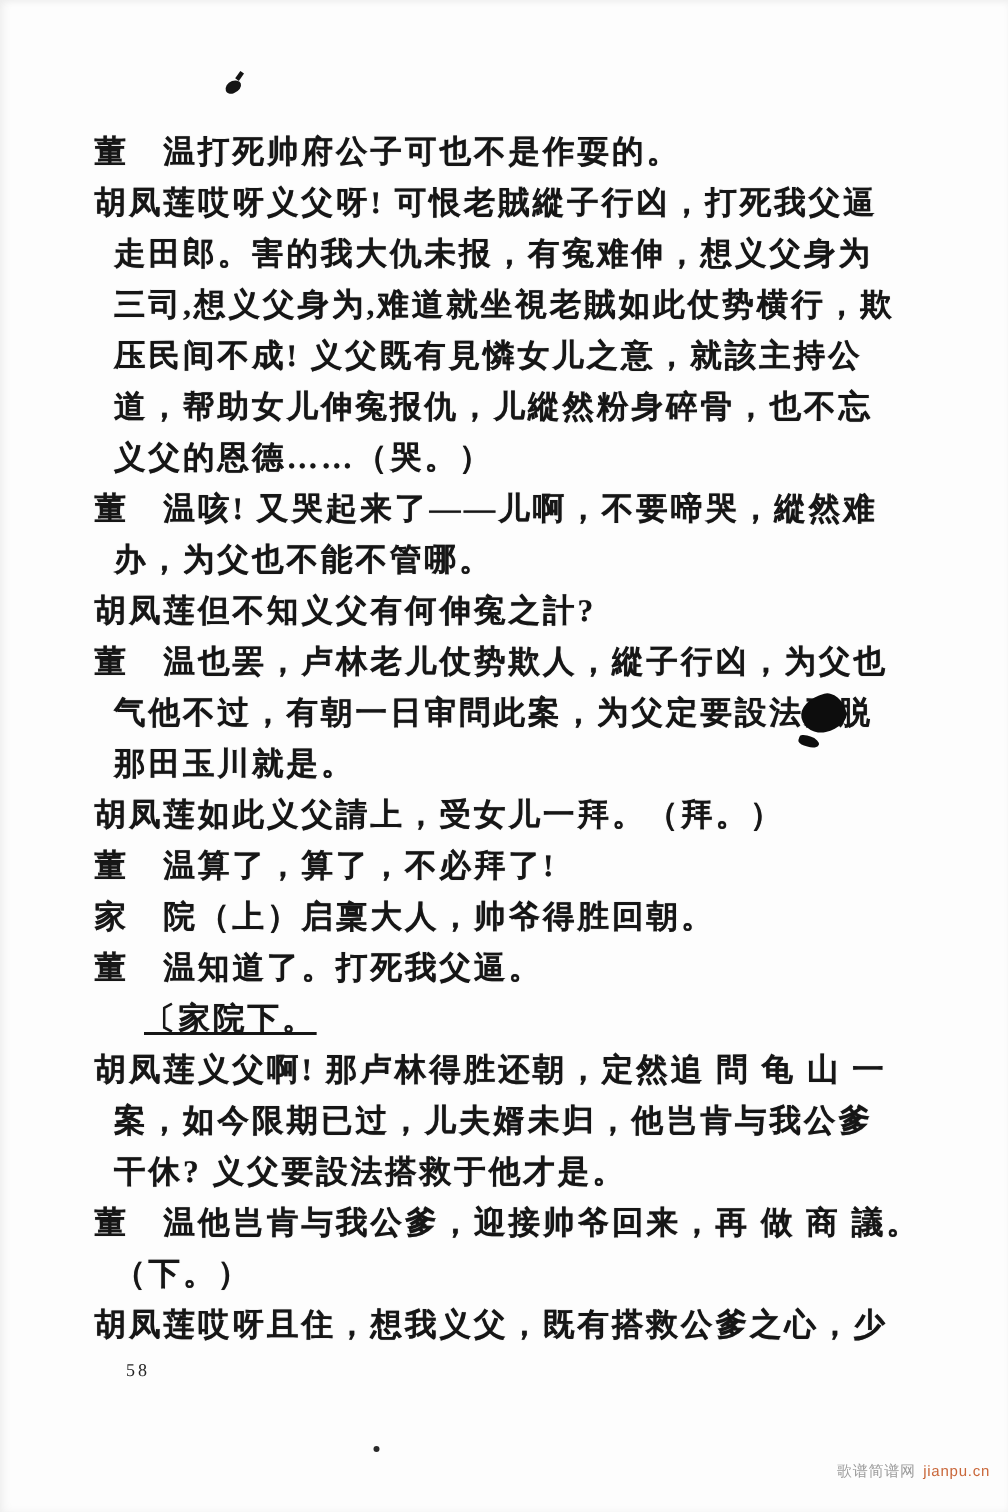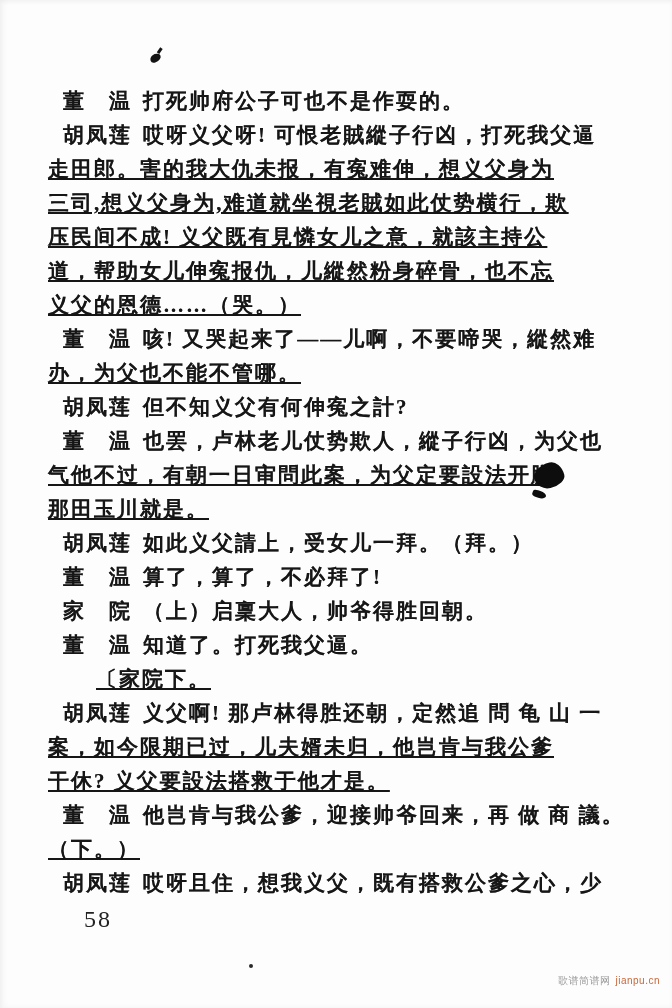--- a/index.html
+++ b/index.html
@@ -22,23 +22,23 @@
     position:relative;
     height:34px;line-height:34px;
     font-size:21px;
     letter-spacing:2px;
     font-weight:bold;
     white-space:nowrap;
     color:#161616;
     text-shadow:0 0 0.5px rgba(0,0,0,0.55);
   }
   .line-speaker{padding-left:63px;}
-  .line-wrap{padding-left:48px;text-decoration:underline;}
+  .line-wrap{padding-left:76px;}
   .line-stage{padding-left:96px;text-decoration:underline;}
-  .speaker{display:inline-block;margin-right:11px;text-align:right;}
+  .speaker{display:inline-block;text-align:right;}
   .ink-blot{
     position:absolute;left:534px;top:5px;
     width:30px;height:25px;
     background:#0d0d0d;
     border-radius:62% 38% 55% 45% / 48% 62% 38% 52%;
     transform:rotate(-14deg);
   }
   .ink-blot::after{
     content:"";position:absolute;left:-6px;bottom:-7px;
     width:14px;height:7px;background:#0d0d0d;
@@ -53,21 +53,21 @@
   .ink-speck::before{
     content:"";position:absolute;right:-4px;top:-3px;
     width:6px;height:3px;background:#141414;transform:rotate(-35deg);
   }
   .tiny-dot{
     position:absolute;left:249px;top:964px;
     width:4px;height:4px;background:#2a2a2a;border-radius:50%;
   }
   .page-number{
     position:absolute;left:84px;top:906px;
-    font-size:24px;letter-spacing:2px;
+    font-size:12px;letter-spacing:2px;
     color:#222222;
   }
   .watermark{
     position:absolute;right:12px;top:974px;
     font-family:"Liberation Sans","DejaVu Sans",sans-serif;
     font-size:10px;letter-spacing:0.5px;
   }
   .watermark .wm-name{margin-right:5px;}
 </style>
 </head>

